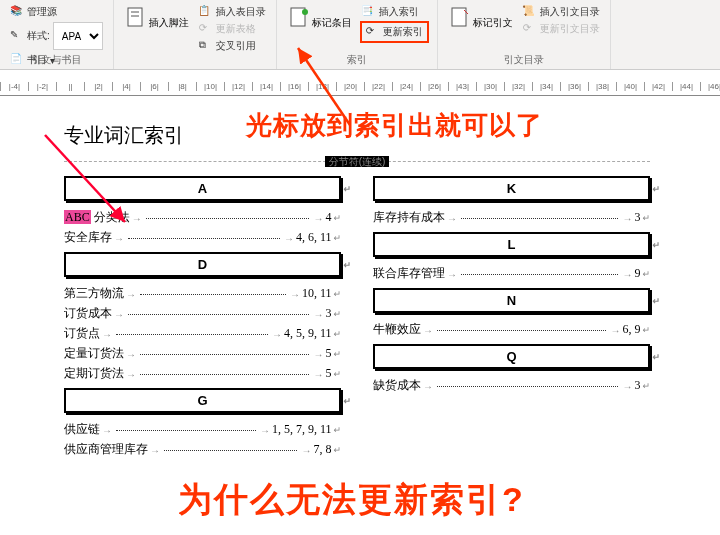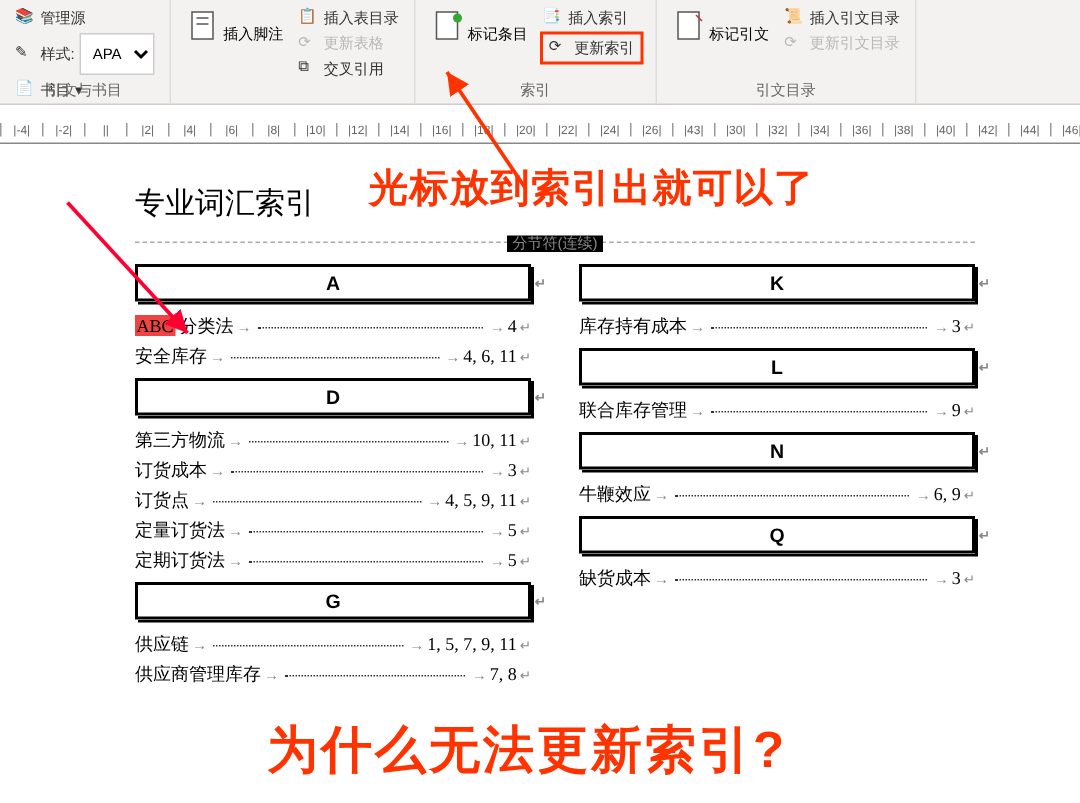--- a/index.html
+++ b/index.html
@@ -14,37 +14,37 @@
   .ribbon-col { display: flex; flex-direction: column; gap: 1px; }
   .ribbon-big { display: flex; flex-direction: row; align-items: flex-end; gap: 1px; font-size: 10px; cursor: pointer; padding: 2px; }
   .ribbon-big svg { width: 24px; height: 24px; }
   .select { border: 1px solid #ccc; padding: 1px 4px; font-size: 10px; background: #fff; height: 28px; }
   .small-ico { width: 14px; height: 14px; display: inline-block; }
   .highlight-btn { border: 2px solid #ff3300; padding: 2px 4px; }
   
   .ruler { height: 18px; background: #fff; border-bottom: 1px solid #888; display: flex; font-size: 8px; color: #666; align-items: center; overflow: hidden; margin-top: 8px; }
   .ruler span { flex: 0 0 28px; text-align: center; border-left: 1px solid #999; }
   
-  .doc-area { padding: 10px 70px 0 90px; position: relative; background: #fff; }
+  .doc-area { padding: 10px 70px 0 64px; position: relative; background: #fff; }
   .page { background: #fff; position: relative; }
   .doc-title { font-size: 20px; font-family: SimSun, serif; margin: 16px 0 12px 0; }
   .section-break { text-align: center; font-size: 10px; color: #888; border-top: 1px dashed #aaa; height: 0; margin: 8px 0; position: relative; }
   .section-break span { position: relative; top: -7px; background: #000000; padding: 0 4px; }
   
   .index-cols { display: flex; gap: 32px; }
   .col { flex: 1; }
   .letter-box { border: 2px solid #000; text-align: center; font-size: 13px; font-weight: bold; padding: 3px 0; margin: 6px 0 8px 0; position: relative; box-shadow: 2px 2px 0 #000; }
   .letter-box::after { content: "↵"; font-size: 9px; color: #888; position: absolute; right: -12px; top: 50%; transform: translateY(-50%); }
   .entry { display: flex; font-size: 12px; font-family: SimSun, serif; margin: 3px 0; align-items: baseline; }
   .entry-term { white-space: nowrap; }
   .entry-dots { flex: 1; border-bottom: 1px dotted #333; margin: 0 2px; position: relative; top: -2px; height: 1px; }
   .entry-page { white-space: nowrap; }
   .entry .arr { color: #888; font-size: 10px; margin: 0 2px; }
   .cr { color: #888; font-size: 9px; margin-left: 2px; }
-  .hl { background: #ef4444; padding: 0 1px; }
+  .hl { background: #ec4899; padding: 0 1px; }
   
   .annot1 { position: absolute; top: 108px; left: 246px; font-size: 26px; font-weight: bold; color: #ff3300; white-space: nowrap; letter-spacing: 1px; }
   .annot2 { position: absolute; bottom: 12px; left: 178px; font-size: 34px; font-weight: 900; color: #ff3300; white-space: nowrap; letter-spacing: 2px; }
   .arrow-svg { position: absolute; pointer-events: none; }
   .arrow1 { top: 40px; left: 280px; width: 80px; height: 90px; }
   .arrow2 { top: 130px; left: 40px; width: 95px; height: 100px; }
 </style>
 </head>
 <body>
 

